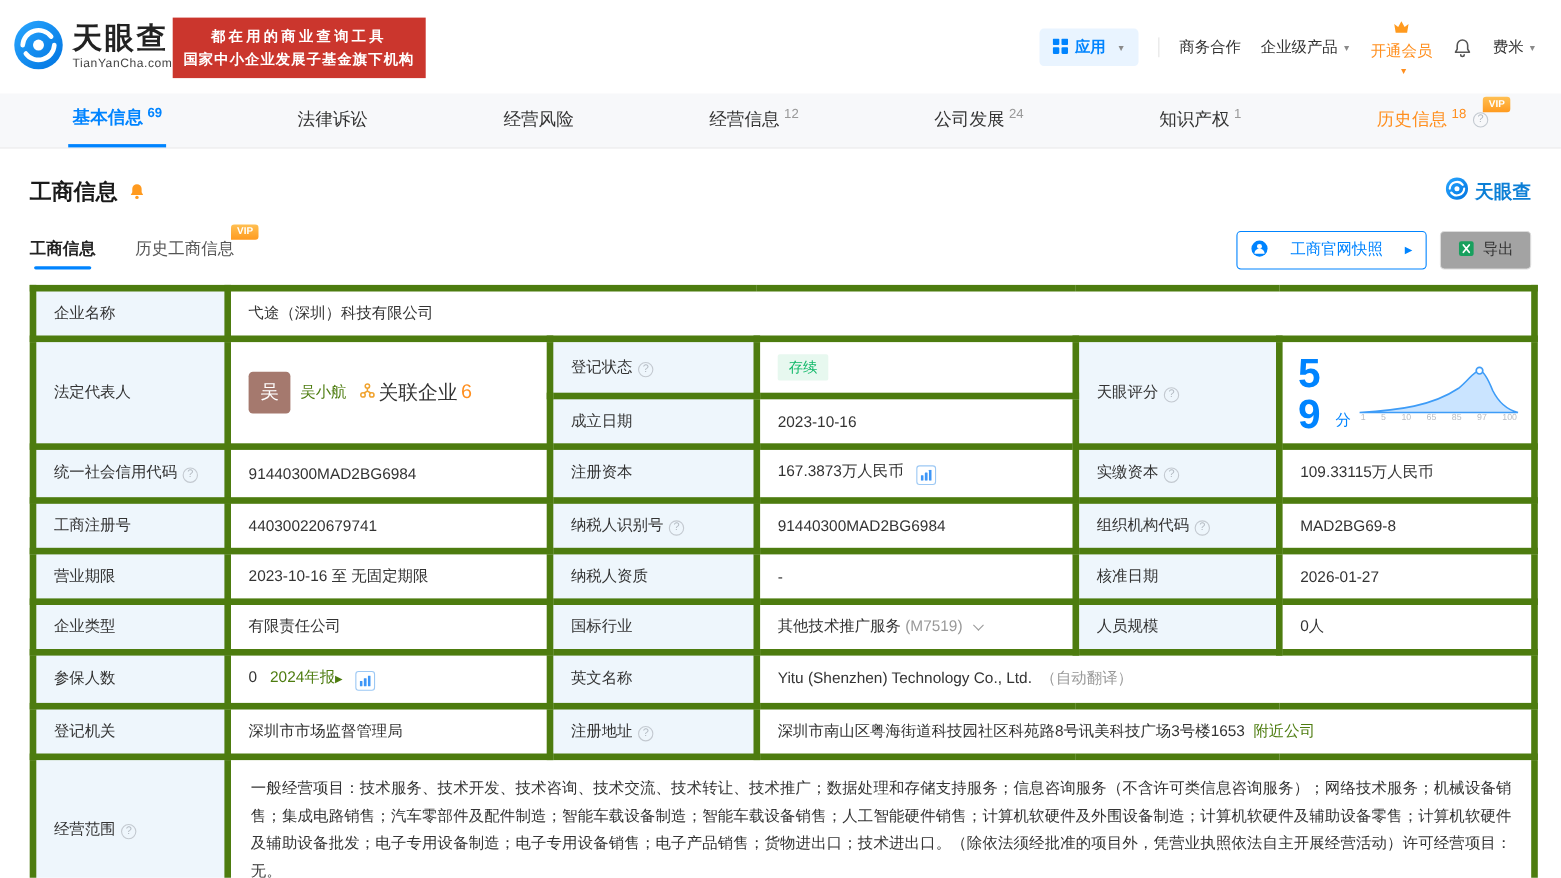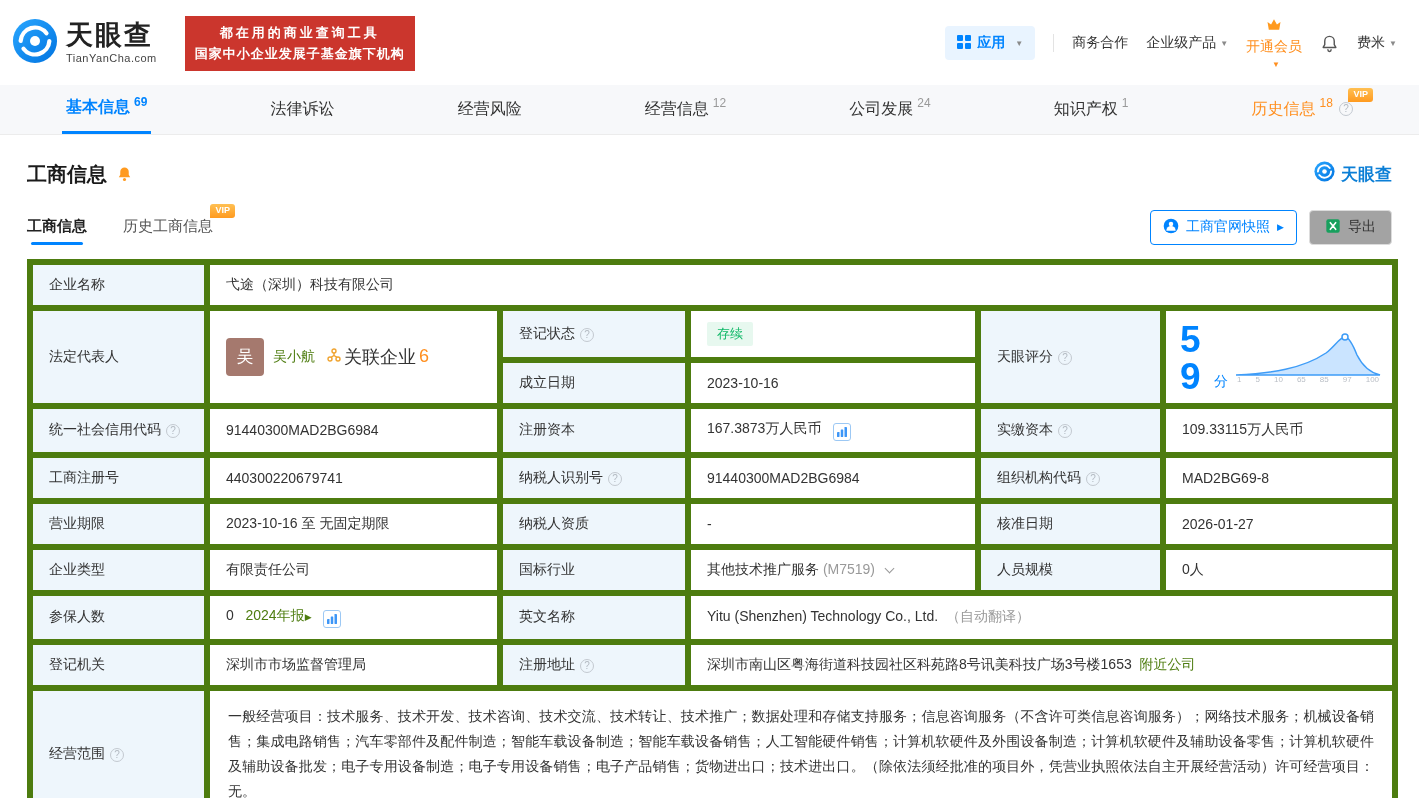--- a/index.html
+++ b/index.html
@@ -7,21 +7,21 @@
     margin: 0; width: 1419px; height: 798px; overflow: hidden;
     background: #fff; color: #333;
     font-family: "Liberation Sans", "DejaVu Sans", sans-serif;
   }
   
   .topbar { display: flex; align-items: center; padding: 16px 22px 10px 12px; }
   .logo { display: flex; align-items: center; gap: 8px; cursor: pointer; }
   .logo-text { display: flex; flex-direction: column; line-height: 1; }
   .logo-title { font-size: 27px; font-weight: bold; color: #222; letter-spacing: 2px; }
   .logo-domain { font-size: 11px; color: #444; margin-top: 4px; letter-spacing: .5px; }
-  .banner { margin-left: 28px; background: #cb362d; color: #fff; padding: 6px 10px; font-size: 13px; font-weight: bold; line-height: 1.65; text-align: center; }
+  .banner { margin-left: 0; background: #cb362d; color: #fff; padding: 6px 10px; font-size: 13px; font-weight: bold; line-height: 1.65; text-align: center; }
   .banner .l1 { letter-spacing: 3px; display: block; }
   .banner .l2 { letter-spacing: 1px; display: block; }
   .search { margin-left: 18px; }
   .search-tabs { display: flex; gap: 26px; font-size: 13px; align-items: center; margin: 0 0 7px 2px; }
   .search-tab { color: #333; cursor: pointer; }
   .search-tab.active { background: #0084ff; color: #fff; padding: 3px 9px; border-radius: 3px; font-weight: bold; }
   .search-group { display: flex; position: relative; }
   .search-input { width: 365px; height: 40px; border: 2px solid #0084ff; border-right: none; border-radius: 3px 0 0 3px; padding: 0 36px 0 10px; font-size: 14px; outline: none; color: #222; font-family: inherit; }
   .clear-btn { position: absolute; right: 98px; top: 11px; width: 18px; height: 18px; border-radius: 50%; background: #c7cbd1; color: #fff; font-size: 12px; display: flex; align-items: center; justify-content: center; cursor: pointer; line-height: 1; }
   .search-btn { width: 86px; height: 40px; background: #0084ff; color: #fff; font-size: 15px; border: none; border-radius: 0 3px 3px 0; cursor: pointer; font-family: inherit; }
@@ -49,21 +49,21 @@
   .section-title { font-size: 20px; font-weight: bold; color: #1a1a1a; }
   .section-bell { margin-left: 9px; display: flex; }
   .brand-right { margin-left: auto; display: flex; align-items: center; gap: 6px; color: #0c7fd6; font-weight: bold; font-size: 17px; cursor: pointer; }
   
   .subtabs { display: flex; align-items: flex-end; margin: 22px 27px 14px; }
   .subtab { font-size: 15px; color: #222; font-weight: bold; position: relative; padding-bottom: 9px; cursor: pointer; }
   .subtab.active::after { content: ""; position: absolute; left: 4px; right: 4px; bottom: 0; height: 3px; background: #0084ff; border-radius: 2px; }
   .subtab-history { margin-left: 36px; color: #555; font-size: 15px; position: relative; padding-bottom: 9px; cursor: pointer; }
   .subtab-history .vip-badge { top: -13px; right: -22px; }
   .actions { margin-left: auto; display: flex; gap: 12px; align-items: center; }
-  .snapshot-btn { display: flex; align-items: center; gap: 7px; border: 1px solid #0084ff; color: #0084ff; padding: 7px 12px; border-radius: 4px; font-size: 14px; background: #fff; cursor: pointer; font-family: inherit; text-align: right; }
+  .snapshot-btn { display: flex; align-items: center; gap: 20px; border: 1px solid #0084ff; color: #0084ff; padding: 7px 12px; border-radius: 4px; font-size: 14px; background: #fff; cursor: pointer; font-family: inherit; text-align: right; }
   .snapshot-btn .arr { font-size: 9px; }
   .export-btn { display: flex; align-items: center; gap: 7px; border: 1px solid #dcdcdc; color: #333; padding: 7px 15px; border-radius: 4px; font-size: 14px; background: #a3a3a3; cursor: pointer; font-family: inherit; text-align: right; }
   
   .info-table { margin: 0 27px 10px; border-collapse: collapse; table-layout: fixed; width: 1365px; }
   .info-table td { border: 6px solid #4d7c0f; padding: 11px 16px; font-size: 14px; vertical-align: middle; word-break: break-all; }
   td.lbl { background: #eef6fc; color: #333; }
   td.val { background: #fff; color: #333; }
   .badge-green { display: inline-block; background: #e7f8ef; color: #10b868; padding: 3px 10px; border-radius: 2px; font-size: 13px; }
   .link { color: #4d7c0f; cursor: pointer; text-decoration: none; }
   .muted { color: #999; }

